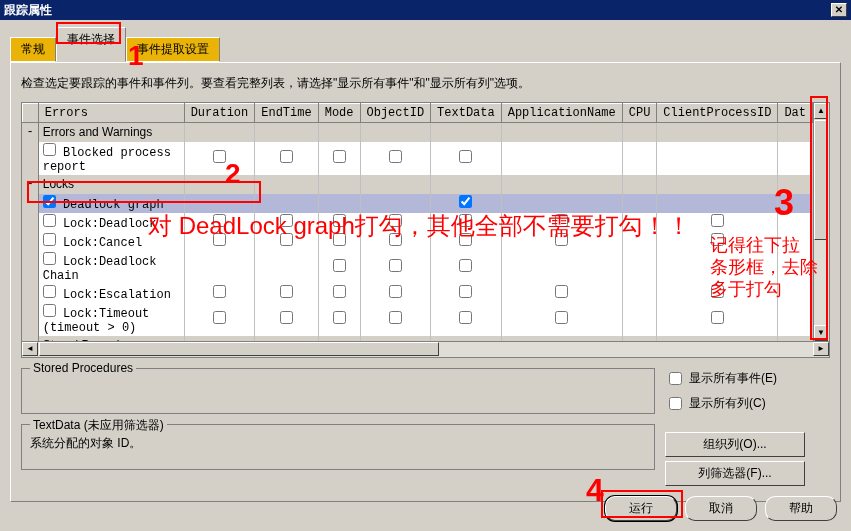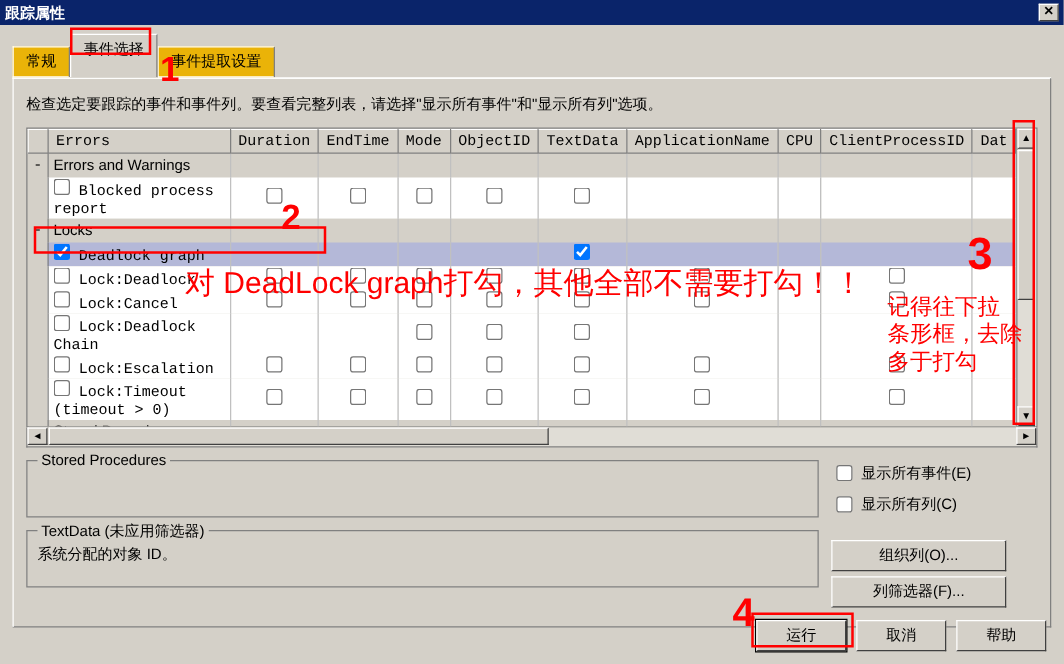--- a/index.html
+++ b/index.html
@@ -50,21 +50,21 @@
 .groupbox .legend { position: absolute; top: -8px; left: 8px; background: #d4d0c8; padding: 0 3px; }
 .lower { display: flex; gap: 10px; }
 .lower-left { flex: 1; }
 .lower-right { width: 165px; display: flex; flex-direction: column; }
 
 .chk-line { display: flex; align-items: center; gap: 4px; margin: 3px 0; }
 
 .btn { background: #d4d0c8; border: 1px solid; border-color: #fff #404040 #404040 #fff; padding: 3px 0; width: 140px; text-align: center; cursor: pointer; margin-top: 4px; }
 
 .bottom-btns { position: absolute; right: 14px; bottom: 10px; display: flex; gap: 8px; }
-.bottom-btns .btn { width: 72px; }
+.bottom-btns .btn { width: 72px; border-radius: 10px; }
 .btn.default { box-shadow: 0 0 0 1px #000; }
 
 
 .anno { position: absolute; color: #f00; font-size: 18px; font-family: "SimSun", sans-serif; pointer-events: none; z-index: 50; }
 .anno-box { position: absolute; border: 2px solid #f00; pointer-events: none; z-index: 50; }
 </style>
 </head>
 <body>
 
 <div class="titlebar">

